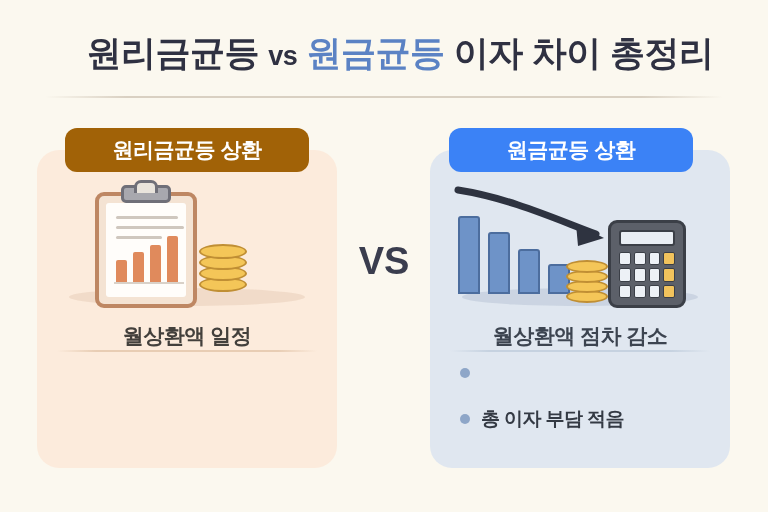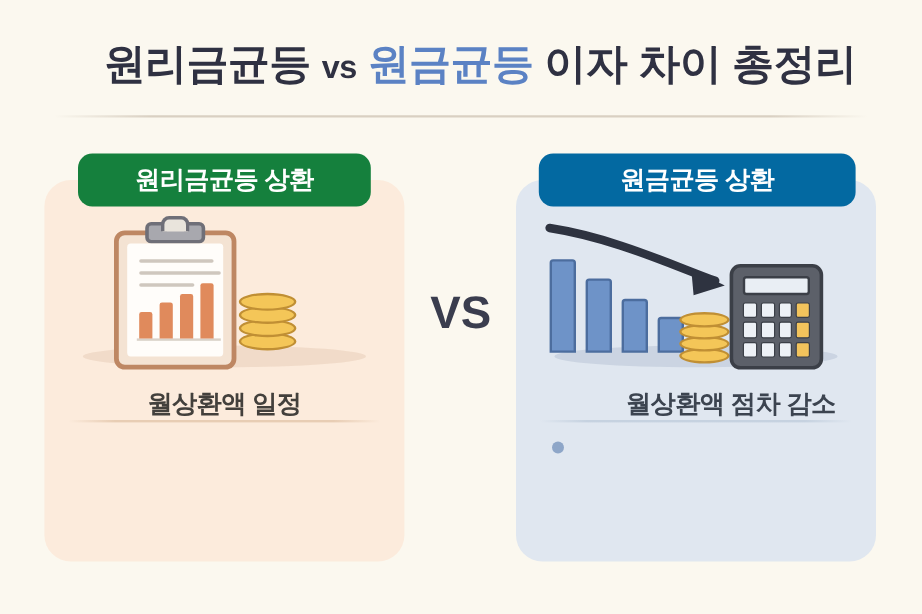--- a/index.html
+++ b/index.html
@@ -27,31 +27,31 @@
     position:absolute; left:45px; top:96px; width:678px; height:2px;
     background:linear-gradient(to right,rgba(210,200,185,0),#D9D0C2 12%,#D9D0C2 88%,rgba(210,200,185,0));
     border-radius:2px;
   }
 
   
   .card{
     position:absolute; top:150px; height:318px; border-radius:22px;
   }
   .card-left{ left:37px; width:300px; background:#FCEBDC; }
-  .card-right{ left:430px; width:300px; background:#E0E7F0;padding-left:29px; }
+  .card-right{ left:430px; width:300px; background:#E0E7F0; }
 
   
   .pill{
     position:absolute; top:128px; height:44px; border-radius:12px;
     display:flex; align-items:center; justify-content:center;
     color:#FFFFFF; font-size:21px; font-weight:bold; letter-spacing:-0.5px;
     white-space:nowrap;
   }
-  .pill-left{ left:65px; width:244px; background:#15803d; }
-  .pill-right{ left:449px; width:264px; background:#0369a1; }
+  .pill-left{ left:65px; width:244px; background:#a16207; }
+  .pill-right{ left:449px; width:244px; background:#3b82f6; }
 
   
   .stage{ position:absolute; top:32px; left:0; width:300px; height:130px; }
   .shadow-ellipse{
     position:absolute; left:32px; bottom:6px; width:236px; height:18px;
     border-radius:50%;
   }
   .card-left .shadow-ellipse{ background:rgba(196,150,115,0.18); }
   .card-right .shadow-ellipse{ background:rgba(120,140,170,0.20); }
 
@@ -258,18 +258,22 @@
     </div>
   </div>
 
   <div class="caption">월상환액 점차 감소</div>
   <div class="inner-rule"></div>
 
   <div class="bullets">
     <div class="bullet">
       <span class="dot"></span>
     </div>
+    <div class="bullet">
+      <span class="dot"></span>
+      <span class="bullet-text">총 이자 부담 적음</span>
+    </div>
   </div>
 </div>
 
 <div class="pill pill-right">원금균등 상환</div>
 
 <div class="vs-mid">VS</div>
 
 </body></html>

